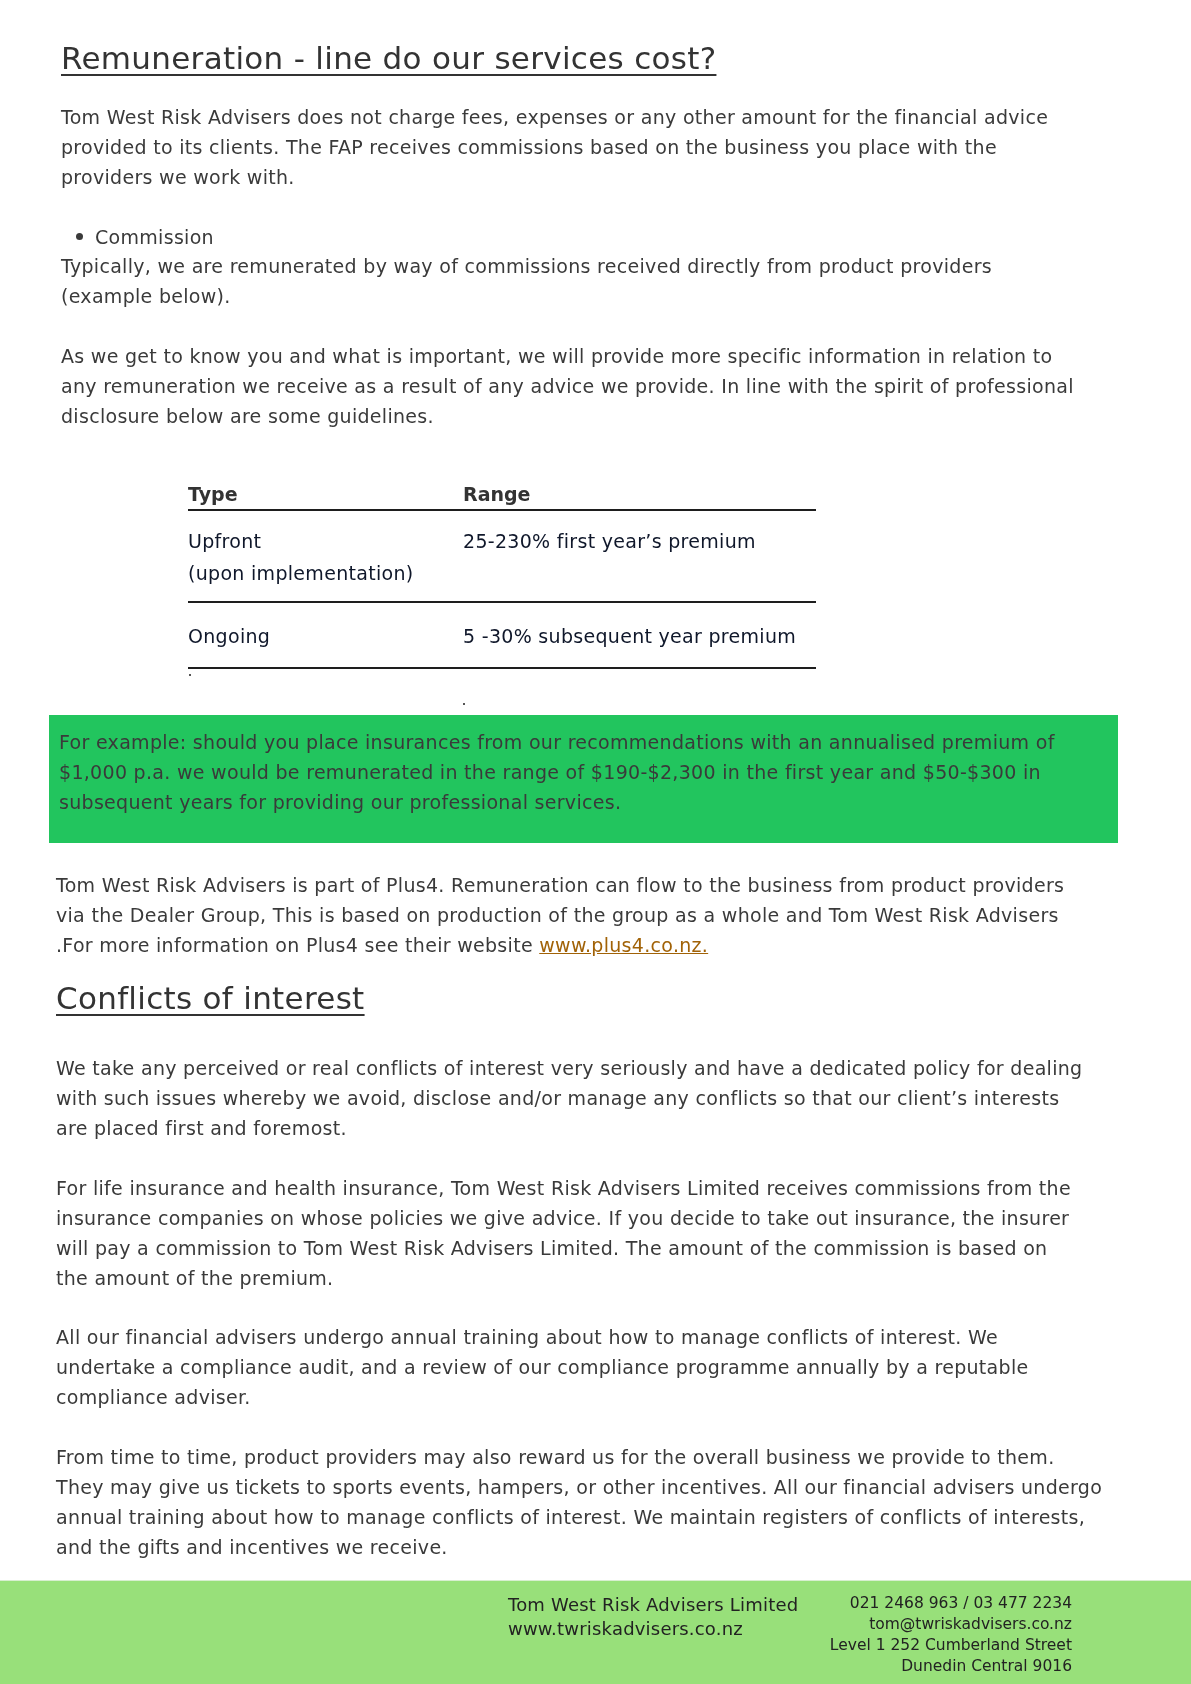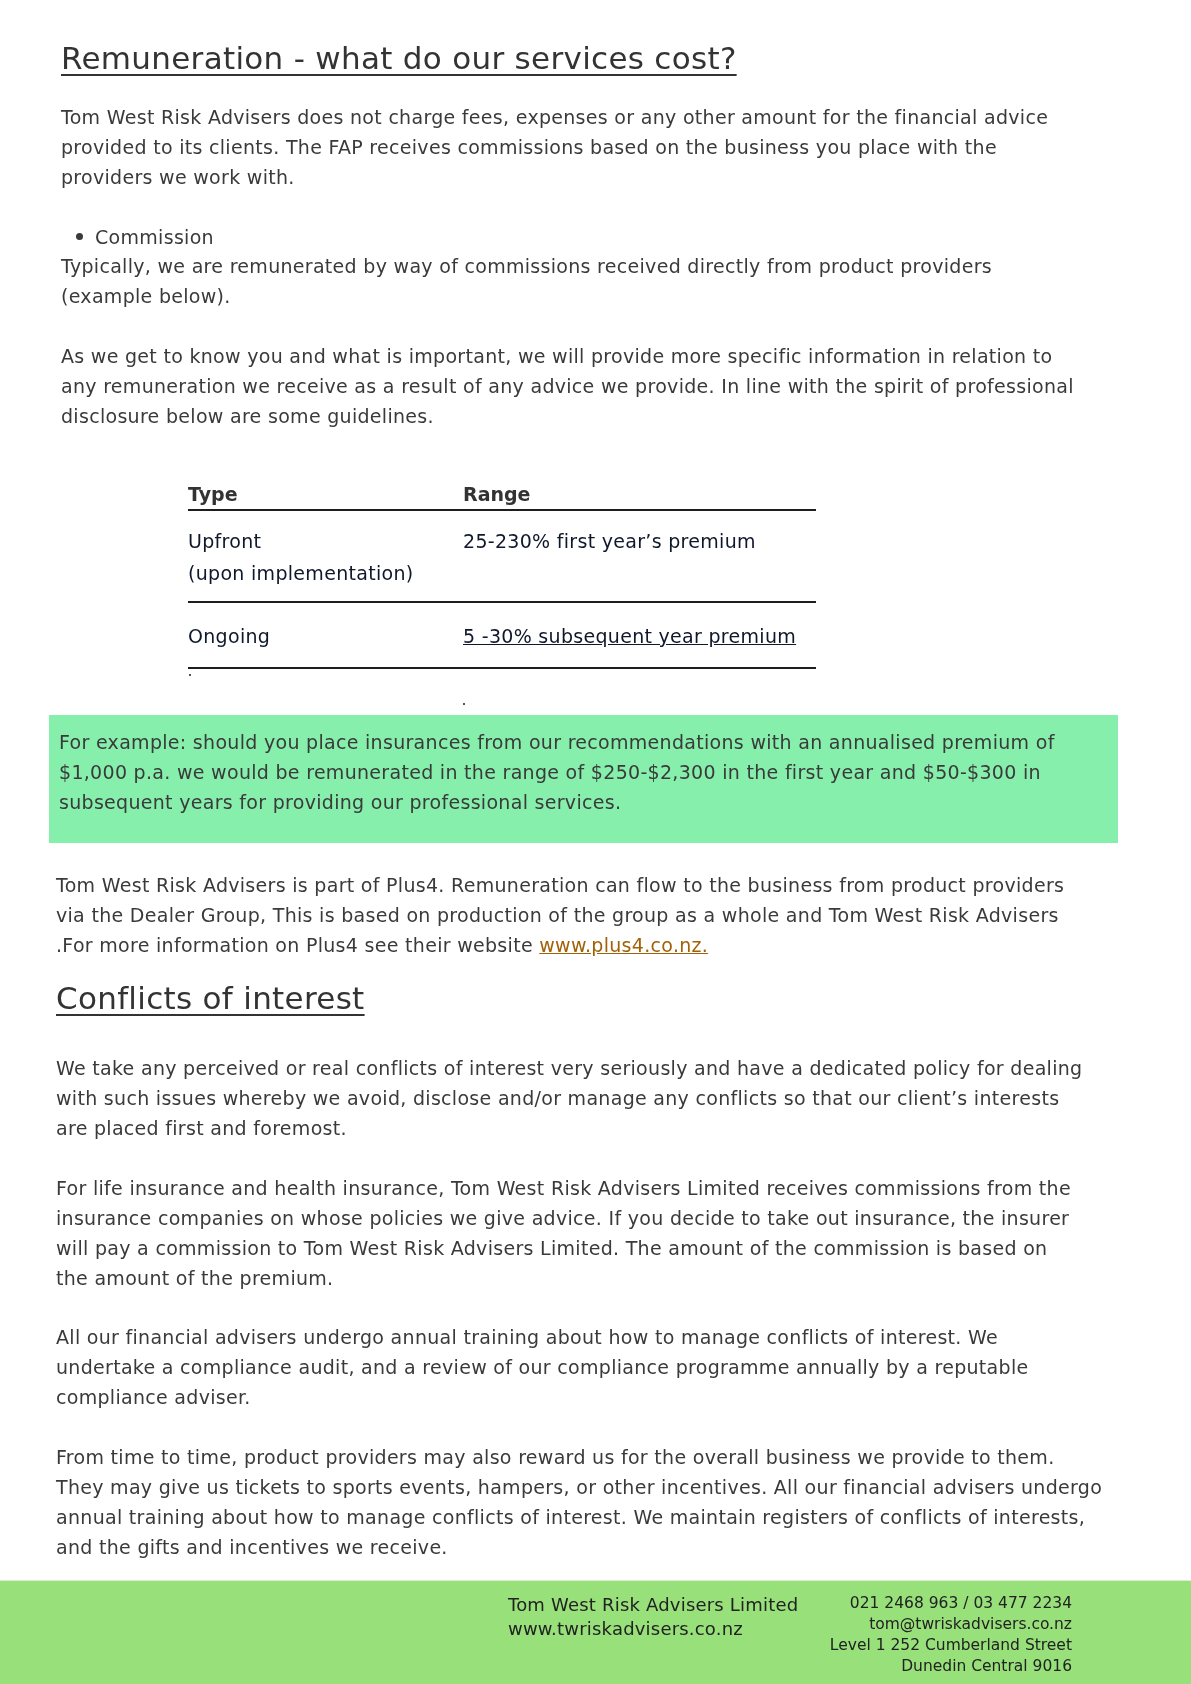--- a/index.html
+++ b/index.html
@@ -24,36 +24,36 @@
   .bullet .dot { display: inline-block; width: 7px; height: 7px; background: #3a3a3a; border-radius: 50%; margin-right: 12px; vertical-align: middle; position: relative; top: -2px; }
 
   
   .table { position: absolute; left: 188px; top: 482px; width: 628px; }
   .th { position: absolute; font-size: 19px; font-weight: bold; color: #333; white-space: nowrap; }
   .td { position: absolute; font-size: 19px; line-height: 32px; color: #0f172a; white-space: nowrap; letter-spacing: 0.3px; }
   .rule { position: absolute; left: 0; width: 628px; height: 2px; background: #1e1e1e; }
   .tiny-dot { position: absolute; width: 2px; height: 2px; background: #555; }
 
   .example-box {
-    position: absolute; left: 49px; top: 715px; width: 1069px; height: 128px; background: #86efac;
+    position: absolute; left: 49px; top: 715px; width: 1069px; height: 128px; background: #22c55e;
   }
   .link { color: #a16207; text-decoration: underline; }
 
   .footer {
     position: absolute; left: 0; top: 1580px; width: 1191px; height: 104px; background: #98e07a;
     border-top: 1px solid #d8efd0;
   }
   .footer-left { position: absolute; left: 508px; top: 12px; font-size: 18px; line-height: 24px; color: #222; white-space: nowrap; letter-spacing: 0.2px; }
   .footer-right { position: absolute; right: 119px; top: 12px; font-size: 15.5px; line-height: 21px; color: #222; text-align: right; white-space: nowrap; }
   .footer-right span, .footer-left span { display: block; }
 </style>
 </head>
 <body>
 
-<div class="h1" style="left:61px; top:40px;">Remuneration - what do our services cost?</div>
+<div class="h1" style="left:61px; top:40px;">Remuneration - line do our services cost?</div>
 
 <div class="para" style="left:61px; top:102px;">
   <span class="line">Tom West Risk Advisers does not charge fees, expenses or any other amount for the financial advice</span>
   <span class="line">provided to its clients. The FAP receives commissions based on the business you place with the</span>
   <span class="line">providers we work with.</span>
 </div>
 
 <div class="bullet" style="left:76px; top:222px;">
   <span class="dot"></span><span>Commission</span>
 </div>
@@ -75,31 +75,31 @@
   <div class="rule" style="top:27px;"></div>
 
   <div class="td" style="left:0; top:43px;">
     <span style="display:block">Upfront</span>
     <span style="display:block">(upon implementation)</span>
   </div>
   <div class="td" style="left:275px; top:43px;">25-230% first year’s premium</div>
   <div class="rule" style="top:119px;"></div>
 
   <div class="td" style="left:0; top:138px;">Ongoing</div>
-  <div class="td" style="left:275px; top:138px;text-decoration:underline;">5 -30% subsequent year premium</div>
+  <div class="td" style="left:275px; top:138px;">5 -30% subsequent year premium</div>
   <div class="rule" style="top:185px;"></div>
 
   <div class="tiny-dot" style="left:1px; top:192px;"></div>
   <div class="tiny-dot" style="left:275px; top:221px;"></div>
 </div>
 
 <div class="example-box">
   <div class="para" style="left:10px; top:12px;">
     <span class="line">For example: should you place insurances from our recommendations with an annualised premium of</span>
-    <span class="line">$1,000 p.a. we would be remunerated in the range of $250-$2,300 in the first year and $50-$300 in</span>
+    <span class="line">$1,000 p.a. we would be remunerated in the range of $190-$2,300 in the first year and $50-$300 in</span>
     <span class="line">subsequent years for providing our professional services.</span>
   </div>
 </div>
 
 <div class="para" style="left:56px; top:870px;">
   <span class="line">Tom West Risk Advisers is part of Plus4. Remuneration can flow to the business from product providers</span>
   <span class="line">via the Dealer Group, This is based on production of the group as a whole and Tom West Risk Advisers</span>
   <span class="line"><span>.For more information on Plus4 see their website </span><a class="link">www.plus4.co.nz.</a></span>
 </div>
 

